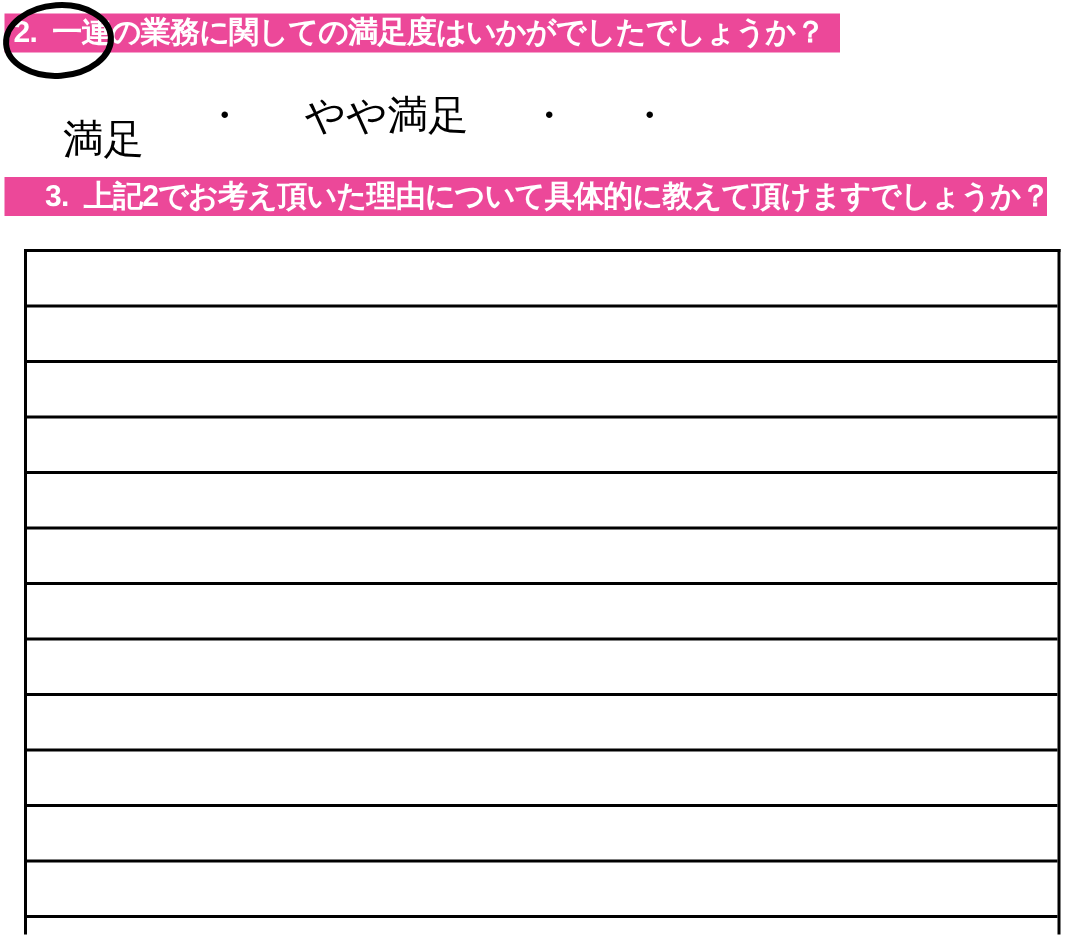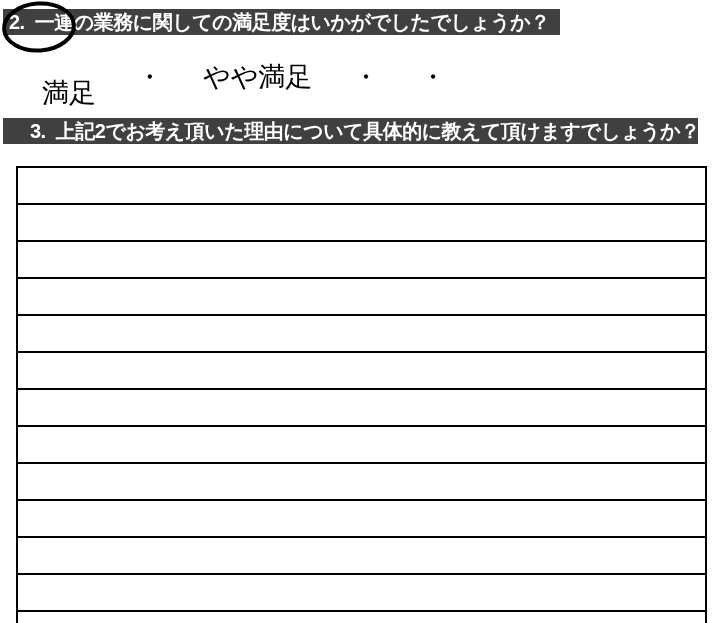--- a/index.html
+++ b/index.html
@@ -9,21 +9,21 @@
     background: #ffffff;
     overflow: hidden;
     font-family: "Liberation Sans", "DejaVu Sans", sans-serif;
     color: #1f1f1f;
   }
   .qbar {
     position: absolute;
     left: 3px;
     height: 26px;
     line-height: 27px;
-    background: #404040;
+    background: #ec4899;
     color: #ffffff;
     font-weight: bold;
     font-size: 20px;
     padding: 0 6px;
     box-sizing: border-box;
     white-space: pre;
     letter-spacing: -0.5px;
   }
   #q2bar { top: 9px; width: 557px; }
   #q3bar { top: 118px; width: 695px; padding-left: 27px; }

